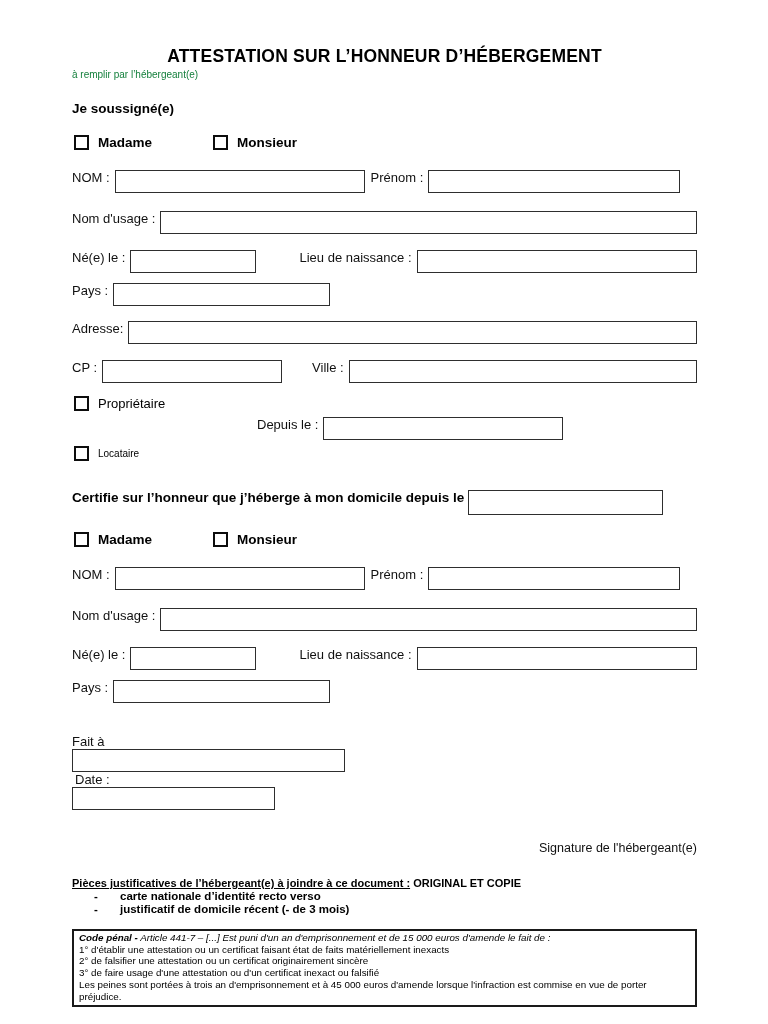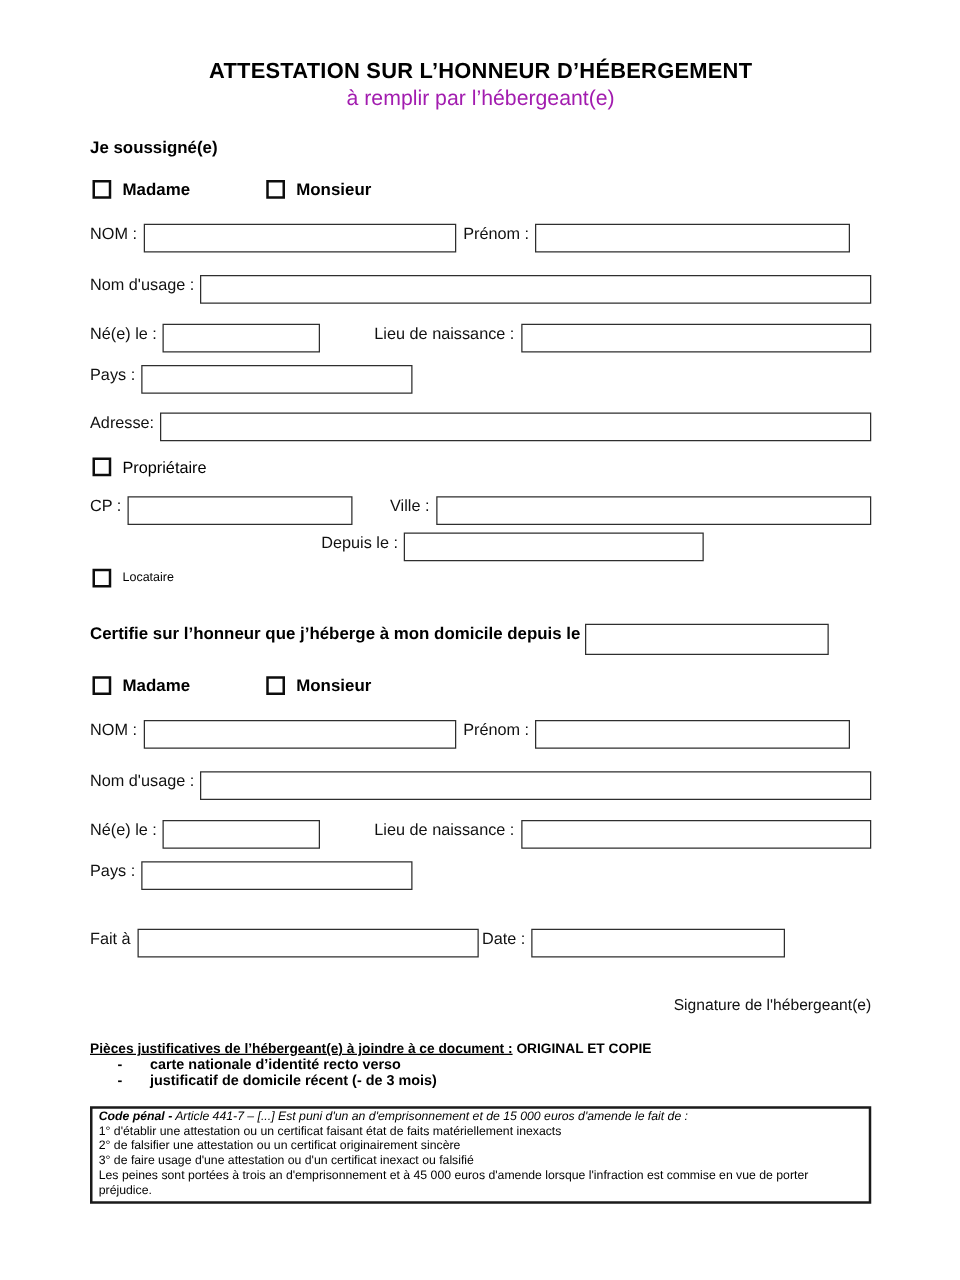--- a/index.html
+++ b/index.html
@@ -3,21 +3,21 @@
 <meta charset="utf-8">
 <style>
   * { box-sizing: border-box; }
   html, body { margin: 0; padding: 0; background: #ffffff; }
   .page {
     width: 768px; height: 1024px; background: #ffffff; color: #000;
     font-family: "Liberation Sans", sans-serif;
     padding: 46px 71px 20px 72px; position: relative; overflow: hidden;
   }
   .title { font-size: 17.5px; font-weight: bold; text-align: center; letter-spacing: .2px; white-space: nowrap; }
-  .subtitle { font-size: 17px; text-align: center; margin-top: 2px; color: #a21caf; }
+  .subtitle { font-size: 10px; margin-top: 2px; color: #15803d; }
   .intro { font-size: 13.5px; font-weight: bold; margin-top: 21px; }
 
   .row { display: flex; align-items: flex-start; }
   .lbl { font-size: 13px; white-space: nowrap; flex: none; margin-right: 5px; color: #111; }
 
   .field {
     height: 23px; border: 1.5px solid #2e2e2e; background: #fff; flex: none;
     padding: 0 4px; font: 13px "Liberation Sans", sans-serif; border-radius: 0; outline: none;
   }
   .grow { flex: 1 1 auto; }
@@ -32,21 +32,21 @@
   .cbgroup { display: flex; align-items: center; cursor: pointer; flex: none; }
   .cbgroup.first { width: 139px; }
   .cb { width: 15px; height: 15px; border: 2px solid #0d0d0d; background: #fff; flex: none; }
   .cbl { font-size: 13.5px; font-weight: bold; margin-left: 9px; white-space: nowrap; }
   .civ { padding-left: 2px; }
 
   .mt-civ1 { margin-top: 19px; } .mt-nom { margin-top: 20px; } .mt-usage { margin-top: 18px; }
   .mt-ne { margin-top: 16px; } .mt-pays { margin-top: 10px; } .mt-adr { margin-top: 15px; }
   .mt-cp { margin-top: 16px; } .mt-prop { margin-top: 13px; } .mt-dep { margin-top: 6px; }
   .mt-loc { margin-top: 6px; } .mt-cert { margin-top: 29px; } .mt-civ2 { margin-top: 17px; }
-  .mt-fait { margin-top: 31px; }
+  .mt-fait { margin-top: 31px; flex-direction: column; }
 
   .certline { font-size: 13.5px; font-weight: bold; white-space: nowrap; margin-right: 4px; }
   .depuis-row { padding-left: 185px; }
 
   .signature { margin-top: 31px; font-size: 12.5px; text-align: right; padding-left: 72px; color: #111; }
 
   .pieces { margin-top: 22px; font-size: 11px; font-weight: bold; }
   .pieces .u { text-decoration: underline; }
   .item { display: flex; font-size: 11.5px; font-weight: bold; margin-top: 1px; }
   .item .dash { width: 26px; margin-left: 22px; flex: none; }
@@ -98,32 +98,32 @@
   <div class="row mt-pays">
     <span class="lbl">Pays :</span>
     <input type="text" class="field w-pays" value="" style="">
   </div>
 
   <div class="row mt-adr">
     <span class="lbl">Adresse:</span>
     <input type="text" class="field grow" value="" style="">
   </div>
 
-  <div class="row civ mt-prop">
-    <div class="cbgroup">
-      <span class="cb"></span>
-      <span class="cbl" style="font-weight:normal; font-size:13px;">Propriétaire</span>
-    </div>
-  </div>
-
   <div class="row mt-cp">
     <span class="lbl">CP :</span>
     <input type="text" class="field w-cp" value="" style="">
     <span class="lbl ml30">Ville :</span>
     <input type="text" class="field grow" value="" style="">
+  </div>
+
+  <div class="row civ mt-prop">
+    <div class="cbgroup">
+      <span class="cb"></span>
+      <span class="cbl" style="font-weight:normal; font-size:13px;">Propriétaire</span>
+    </div>
   </div>
 
   <div class="row depuis-row mt-dep">
     <span class="lbl">Depuis le :</span>
     <input type="text" class="field w-depuis" value="" style="">
   </div>
 
   <div class="row civ mt-loc">
     <div class="cbgroup">
       <span class="cb"></span>

